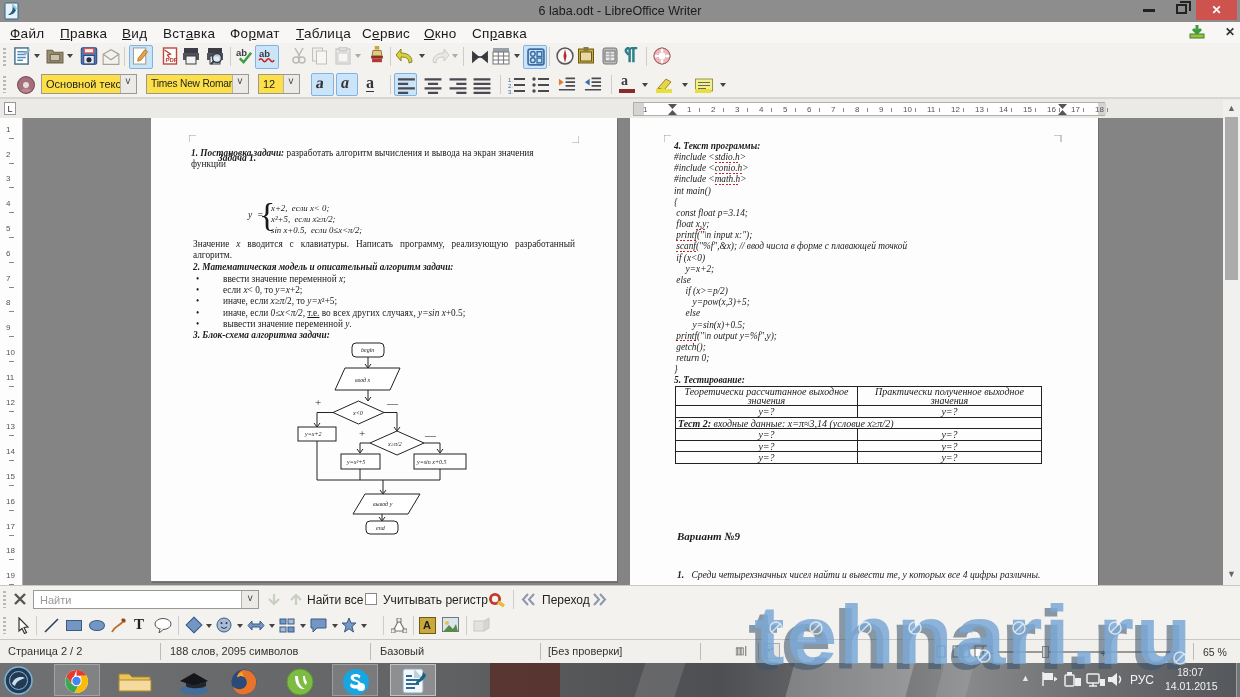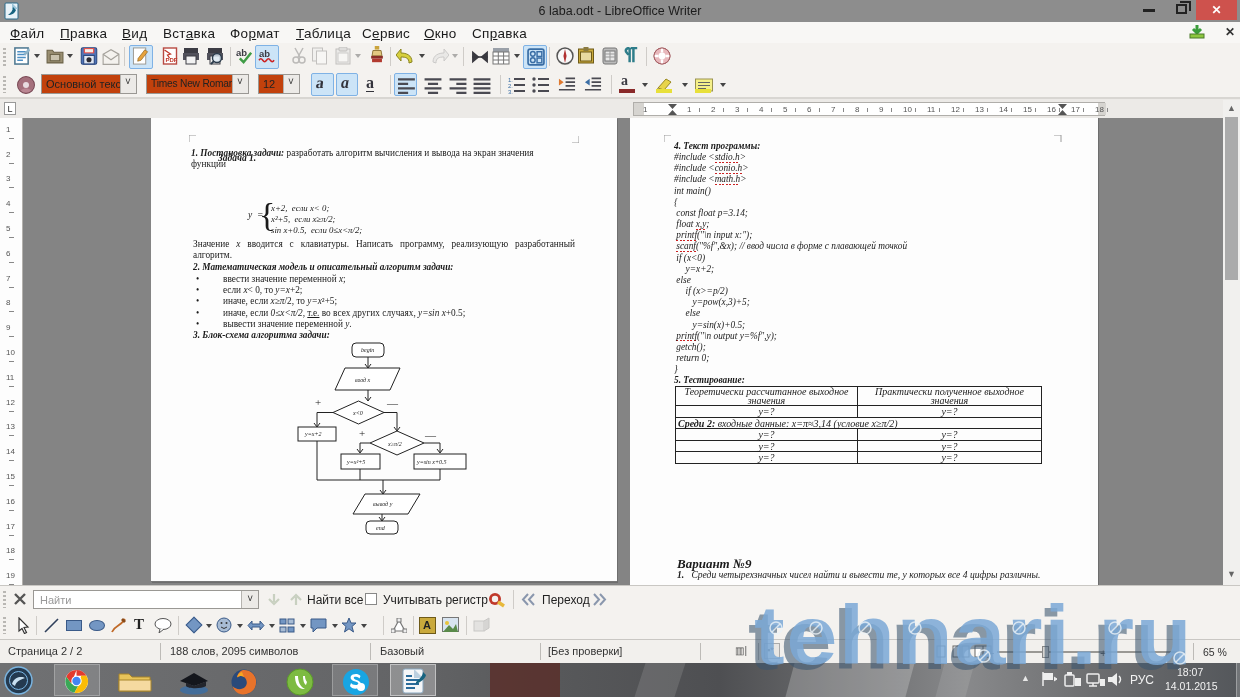--- a/index.html
+++ b/index.html
@@ -16,21 +16,21 @@
 #menubar { position:absolute; left:0; top:22px; width:1240px; height:21px; background:#f8f7f5; font-size:13.5px; color:#1a1a1a; letter-spacing:.3px; }
 #menubar span.m { position:absolute; top:4px; }
 
 #toolbar1 { position:absolute; left:0; top:43px; width:1240px; height:28px; background:#f4f2ef; }
 #toolbar2 { position:absolute; left:0; top:71px; width:1240px; height:27px; background:#f4f2ef; border-bottom:1px solid #d8d6d2; }
 .tsep { position:absolute; top:4px; width:1px; height:19px; background:#cfccc8; }
 .caret { position:absolute; width:0; height:0; border-left:3px solid transparent; border-right:3px solid transparent; border-top:4px solid #444; }
 .togbox { position:absolute; background:#cce4f7; border:1px solid #7fb2e5; border-radius:2px; }
 .ticon { position:absolute; width:18px; height:18px; }
 .gicon { opacity:.35; filter:grayscale(1); }
-.combo { position:absolute; top:3px; height:20px; background:#c2410c; border:1px solid #9a9894; font-size:11px; color:#222; }
+.combo { position:absolute; top:3px; height:20px; background:#fde047; border:1px solid #9a9894; font-size:11px; color:#222; }
 .combo .cb-txt { position:absolute; left:4px; top:3px; white-space:nowrap; overflow:hidden; }
 .combo .cb-btn { position:absolute; right:0; top:0; width:16px; height:100%; background:#eceae7; border-left:1px solid #b5b3af; }
 .combo .cb-btn:after { content:"˅"; position:absolute; left:4px; top:1px; font-size:10px; color:#333; }
 
 #rulerrow { position:absolute; left:0; top:98px; width:1240px; height:20px; background:#eceae7; border-top:1px solid #d8d6d2;}
 #hruler { position:absolute; left:633px; top:3px; width:472px; height:14px; background:#fff; border:1px solid #b0aeaa; }
 #hruler .num { position:absolute; top:2px; font-size:8px; color:#555; }
 
 #docarea { position:absolute; left:0; top:118px; width:1240px; height:467px; background:#848484; overflow:hidden;}
 #vruler { position:absolute; left:0; top:0; width:23px; height:467px; background:#fdfdfd; border-right:1px solid #b3b1ad; }
@@ -458,37 +458,37 @@
       <tbody>
           <tr>
             <td style="border:1px solid #222;width:182px;text-align:center;height:18px">Теоретически рассчитанное выходное<br>значения</td>
             <td style="border:1px solid #222;text-align:center">Практически полученное выходное<br>значения</td>
           </tr>
       <tr>
             <td style="border:1px solid #222;text-align:center;height:11.5px">y=?</td>
             <td style="border:1px solid #222;text-align:center">y=?</td>
           </tr>
       <tr>
-            <td colspan="2" style="border:1px solid #222;height:11.5px;padding-left:2px"><b>Среди 2:</b> входные данные: x=π≈3,14 (условие x≥π/2)</td>
+            <td colspan="2" style="border:1px solid #222;height:11.5px;padding-left:2px"><b>Тест 2:</b> входные данные: x=π≈3,14 (условие x≥π/2)</td>
           </tr>
       <tr>
             <td style="border:1px solid #222;text-align:center;height:11.5px">y=?</td>
             <td style="border:1px solid #222;text-align:center">y=?</td>
           </tr>
       <tr>
             <td style="border:1px solid #222;text-align:center;height:11.5px">y=?</td>
             <td style="border:1px solid #222;text-align:center">y=?</td>
           </tr>
       <tr>
             <td style="border:1px solid #222;text-align:center;height:11.5px">y=?</td>
             <td style="border:1px solid #222;text-align:center">y=?</td>
           </tr>
     </tbody>
       </table>
-    <div class="abs bi" style="left:47px;top:438px;font-size:13px">Вариант №9</div>
+    <div class="abs bi" style="left:47px;top:412px;font-size:11px">Вариант №9</div>
     <div class="abs it" style="left:47px;top:451px;font-size:9.6px"><b>1.</b>&nbsp;&nbsp;&nbsp;Среди четырехзначных чисел найти и вывести те, у которых все 4 цифры различны.</div>
   </div>
   <div id="vruler">
       <div class="num" style="top:6.800000000000001px;left:6px">1</div>
       <div style="position:absolute;left:9px;top:19.8px;width:5px;height:1px;background:#888"></div>
       <div class="num" style="top:31.6px;left:6px">2</div>
       <div style="position:absolute;left:9px;top:44.6px;width:5px;height:1px;background:#888"></div>
       <div class="num" style="top:56.400000000000006px;left:6px">3</div>
       <div style="position:absolute;left:9px;top:69.4px;width:5px;height:1px;background:#888"></div>
       <div class="num" style="top:81.2px;left:6px">4</div>

